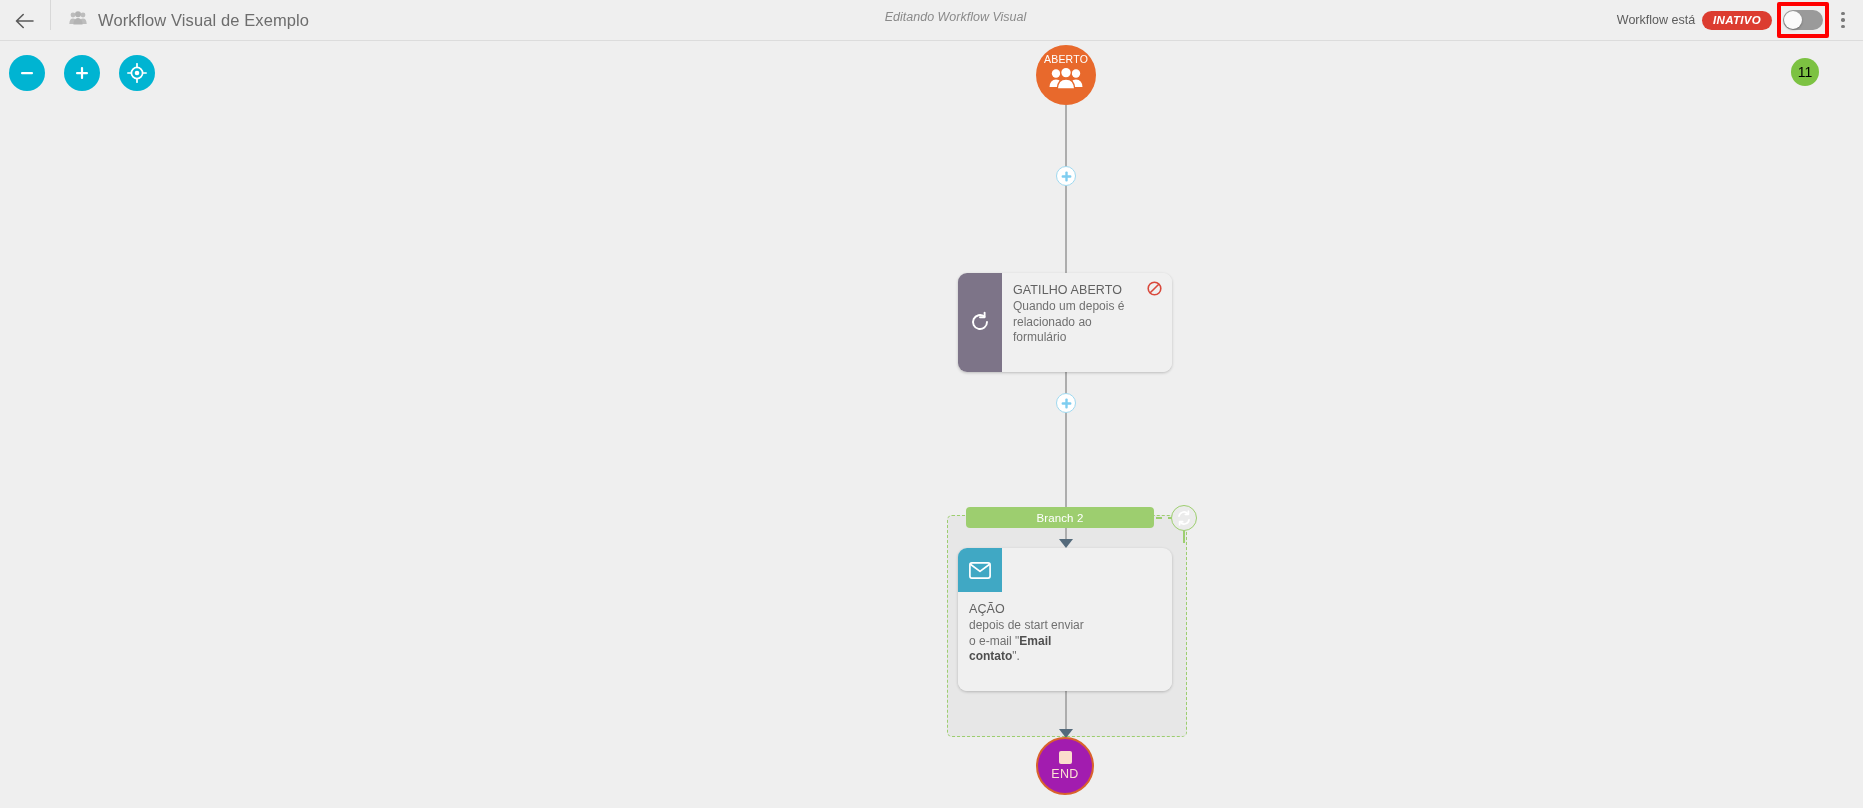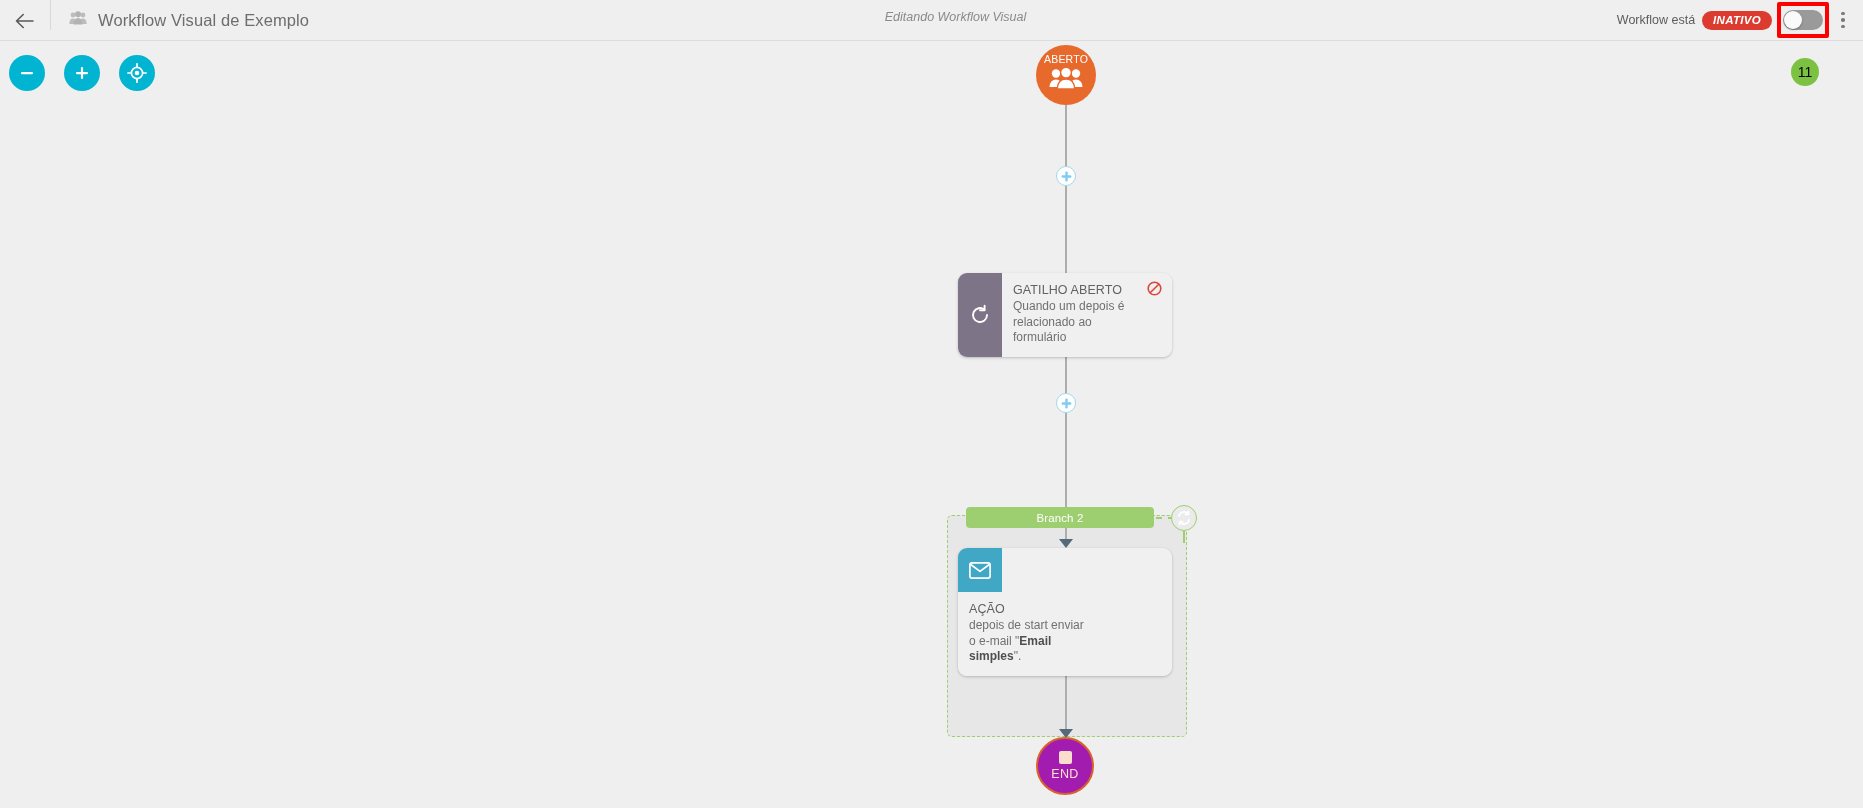--- a/index.html
+++ b/index.html
@@ -285,21 +285,21 @@
   }
   .card-icon {
     width: 44px;
     flex: 0 0 44px;
     display: flex;
     align-items: center;
     justify-content: center;
   }
   .card-body {
     flex: 1;
-    padding: 10px 12px 11px 11px;
+    padding: 10px 12px 26px 11px;
     position: relative;
     background: #f0f0f0;
   }
   .card-title {
     font-size: 12.5px;
     color: #626262;
     letter-spacing: .1px;
     margin-bottom: 2px;
   }
   .card-desc {
@@ -534,21 +534,21 @@
 
   <div class="card" id="card-action">
     <div class="card-icon">
       <svg width="22" height="17" viewBox="0 0 22 17">
         <rect x="0.9" y="0.9" width="20.2" height="15.2" rx="2" fill="none" stroke="#ffffff" stroke-width="1.7"></rect>
         <path d="M1.4 2.2 L11 9.4 L20.6 2.2" fill="none" stroke="#ffffff" stroke-width="1.7" stroke-linejoin="round"></path>
       </svg>
     </div>
     <div class="card-body">
       <div class="card-title">AÇÃO</div>
-      <div class="card-desc"><span>depois de start enviar o e-mail "</span><b>Email simples</b><span>".</span></div>
+      <div class="card-desc"><span>depois de start enviar o e-mail "</span><b>Email contato</b><span>".</span></div>
     </div>
   </div>
 
   <div class="vline" style="left:1065px; top:568px; height:128px; z-index:8;"></div>
   <div class="plus-node" style="left:1056px; top:572px;">
     <span>
       <svg width="11" height="11" viewBox="0 0 11 11">
         <rect x="0.6" y="4.3" width="9.8" height="2.4" rx="1" fill="#7ecdf0"></rect>
         <rect x="4.3" y="0.6" width="2.4" height="9.8" rx="1" fill="#7ecdf0"></rect>
       </svg>

